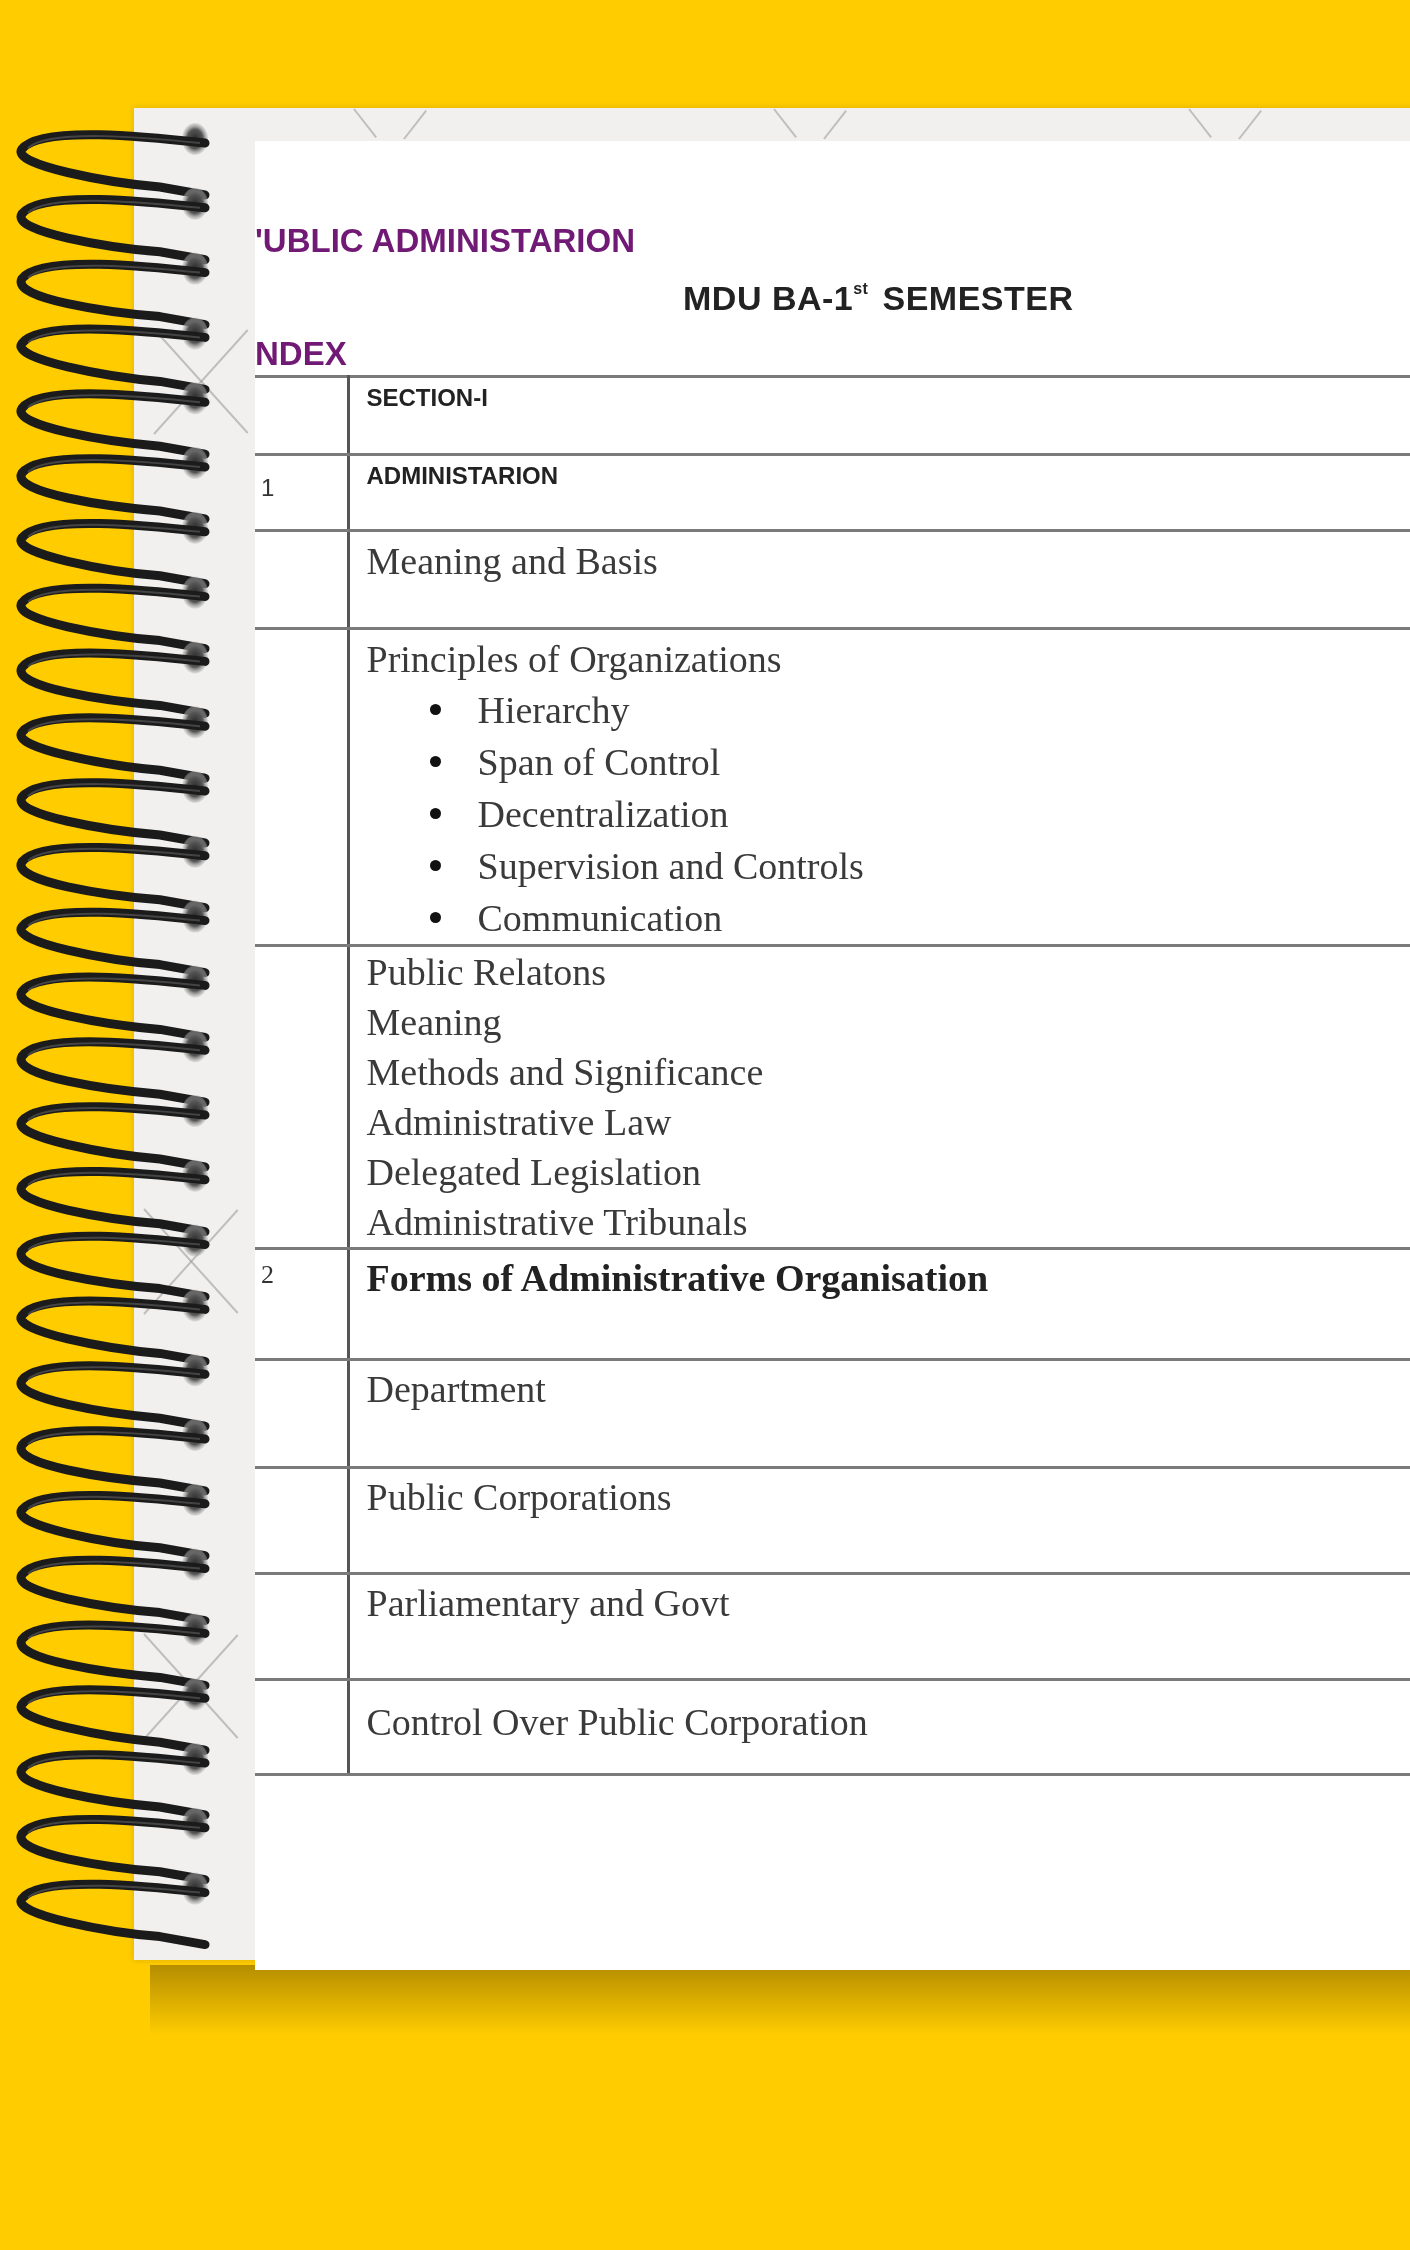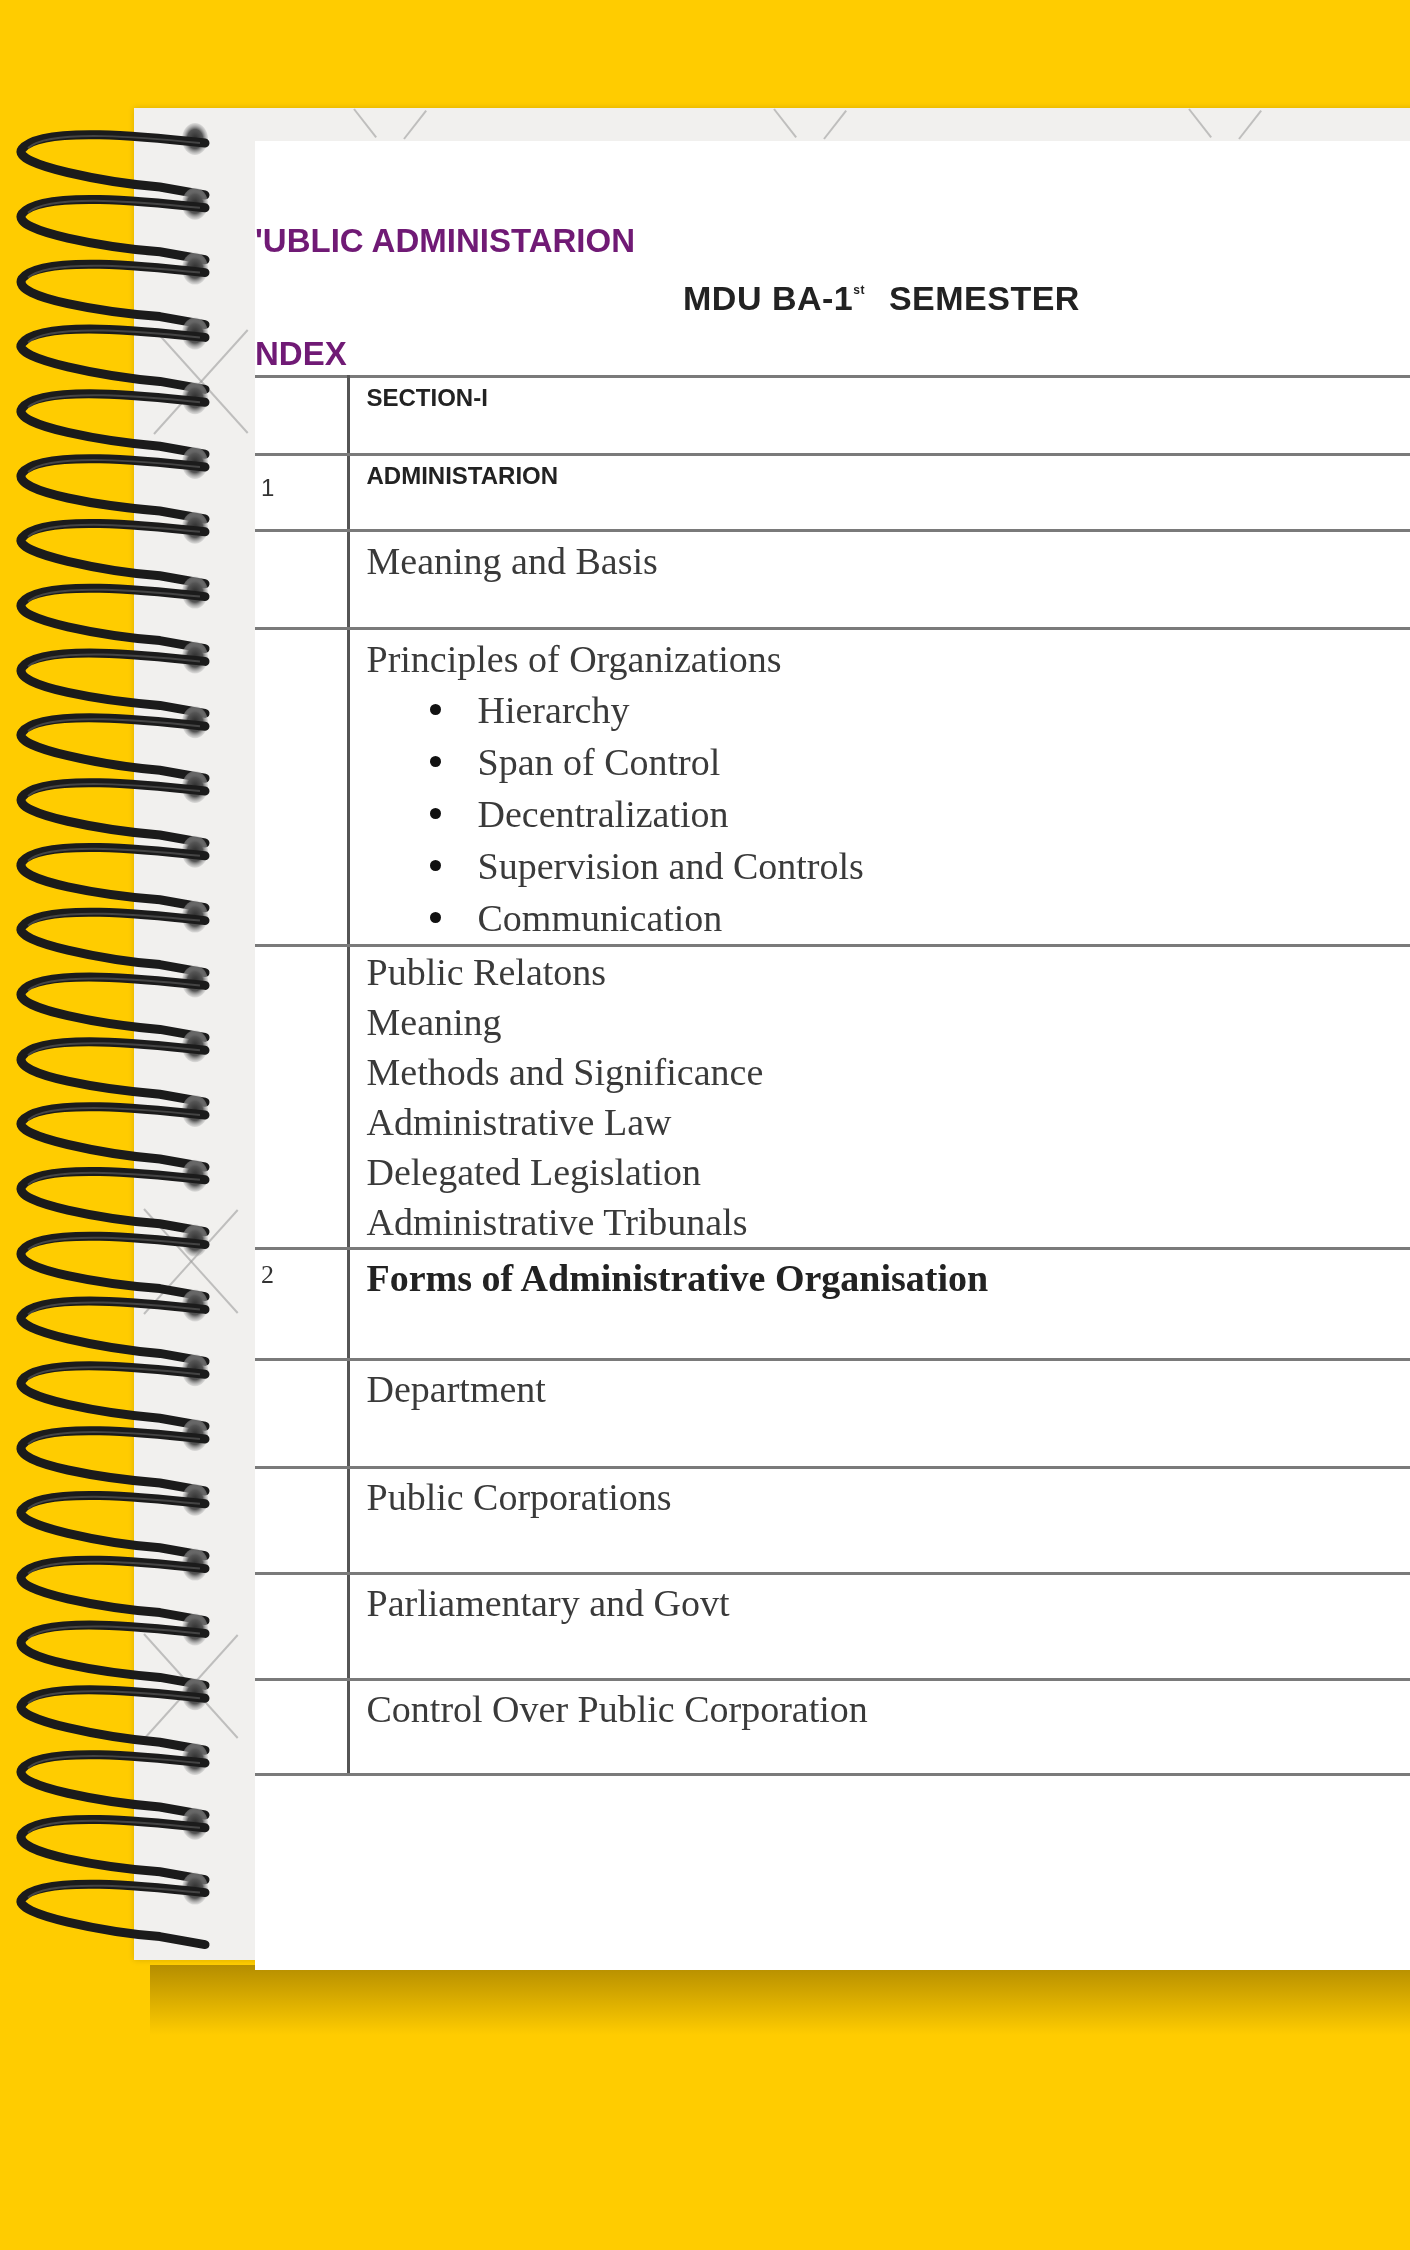--- a/index.html
+++ b/index.html
@@ -21,21 +21,21 @@
     position: absolute; height: 2px; background: rgba(150,150,150,0.55); transform-origin: left center;
   }
   .front-page {
     position: absolute; left: 255px; top: 141px; width: 1155px; height: 1829px;
     background: #ffffff;
   }
   .doc-title {
     position: absolute; left: 428px; top: 138px; font-weight: bold; font-size: 34px; color: #222;
     letter-spacing: 0.5px;
   }
-  .doc-title sup { font-size: 12px; vertical-align: 16px; margin-right: 24px; }
+  .doc-title sup { font-size: 16px; vertical-align: 16px; margin-right: 14px; }
   .doc-sub {
     position: absolute; left: 0px; font-weight: bold; font-size: 33px; color: #701a75;
   }
   table.index {
     position: absolute; left: 0; top: 234px; width: 1155px; border-collapse: collapse;
   }
   table.index td {
     border-top: 3px solid #7a7a7a; border-bottom: 3px solid #7a7a7a;
     vertical-align: top; padding: 0; color: #333;
   }
@@ -147,21 +147,21 @@
       </tr>
       <tr style="height:106px;">
         <td class="num"></td>
         <td class="content">
             <span class="serif" style="padding-top:3px;">Parliamentary and Govt</span>
           </td>
       </tr>
       <tr style="height:95px;">
         <td class="num"></td>
         <td class="content">
-            <span class="serif" style="padding-top:3px;">Control Over Public Corporation</span>
+            <span class="serif" style="padding-top:16px;">Control Over Public Corporation</span>
           </td>
       </tr>
     </tbody>
   </table>
 </div>
 
 <svg class="spiral" viewBox="0 0 260 1980" xmlns="http://www.w3.org/2000/svg">
   <defs>
     <radialGradient id="hole" cx="50%" cy="50%" r="50%">
       <stop offset="0%" stop-color="#2a2a2a"></stop>

